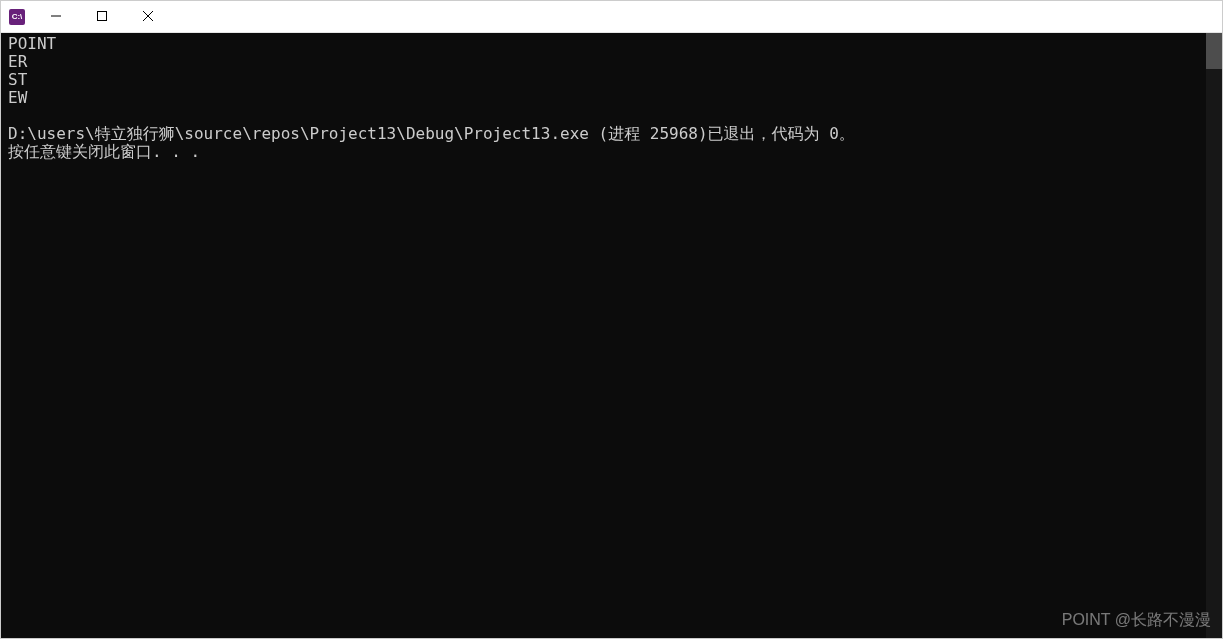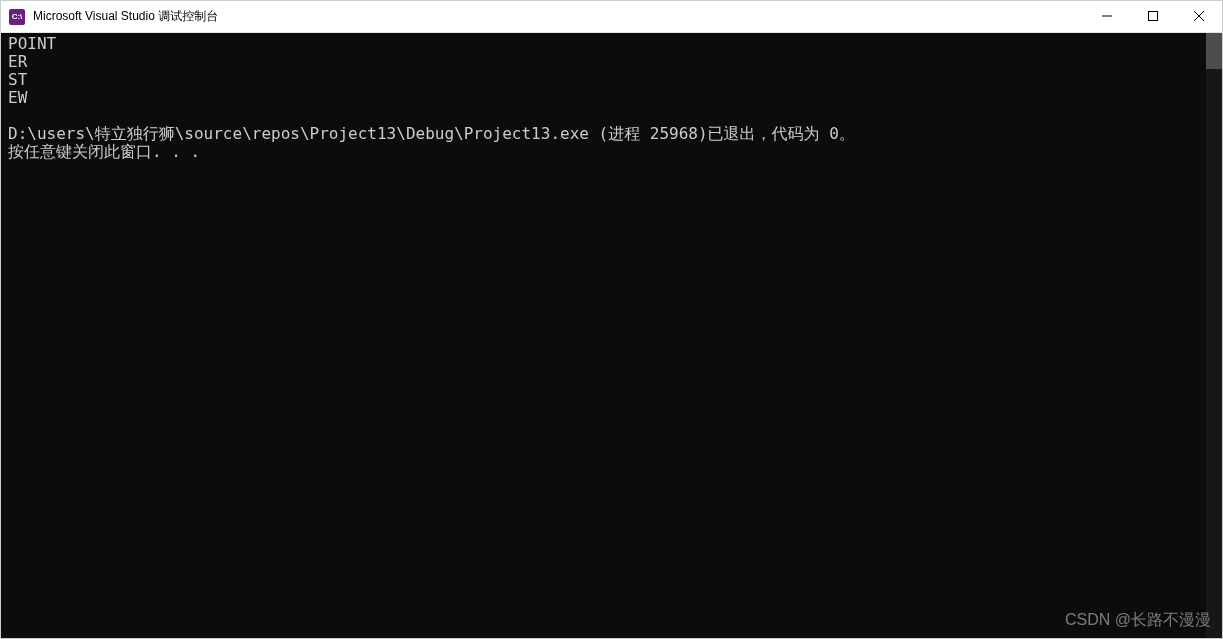--- a/index.html
+++ b/index.html
@@ -110,21 +110,20 @@
     }
   </style>
 </head>
 <body>
 
 <div class="window">
   <div class="titlebar">
     <div class="titlebar-icon">
       <span class="titlebar-icon-text">C:\</span>
     </div>
-    <div class="titlebar-title">Microsoft Visual Studio 调试控制台</div>
     <div class="titlebar-controls">
       <button class="titlebar-btn">
         <span>
           <svg viewBox="0 0 10 10">
               <line x1="0" y1="5" x2="10" y2="5" stroke="#000" stroke-width="1"></line>
             </svg>
         </span>
       </button>
       <button class="titlebar-btn">
         <span>
@@ -150,13 +149,13 @@
 EW
 
 D:\users\特立独行狮\source\repos\Project13\Debug\Project13.exe (进程 25968)已退出，代码为 0。
 按任意键关闭此窗口. . .</div>
     <div class="scrollbar">
       <div class="scrollbar-thumb"></div>
     </div>
   </div>
 </div>
 
-<div class="watermark">CSDN @长路不漫漫</div>
+<div class="watermark">POINT @长路不漫漫</div>
 
 </body></html>

